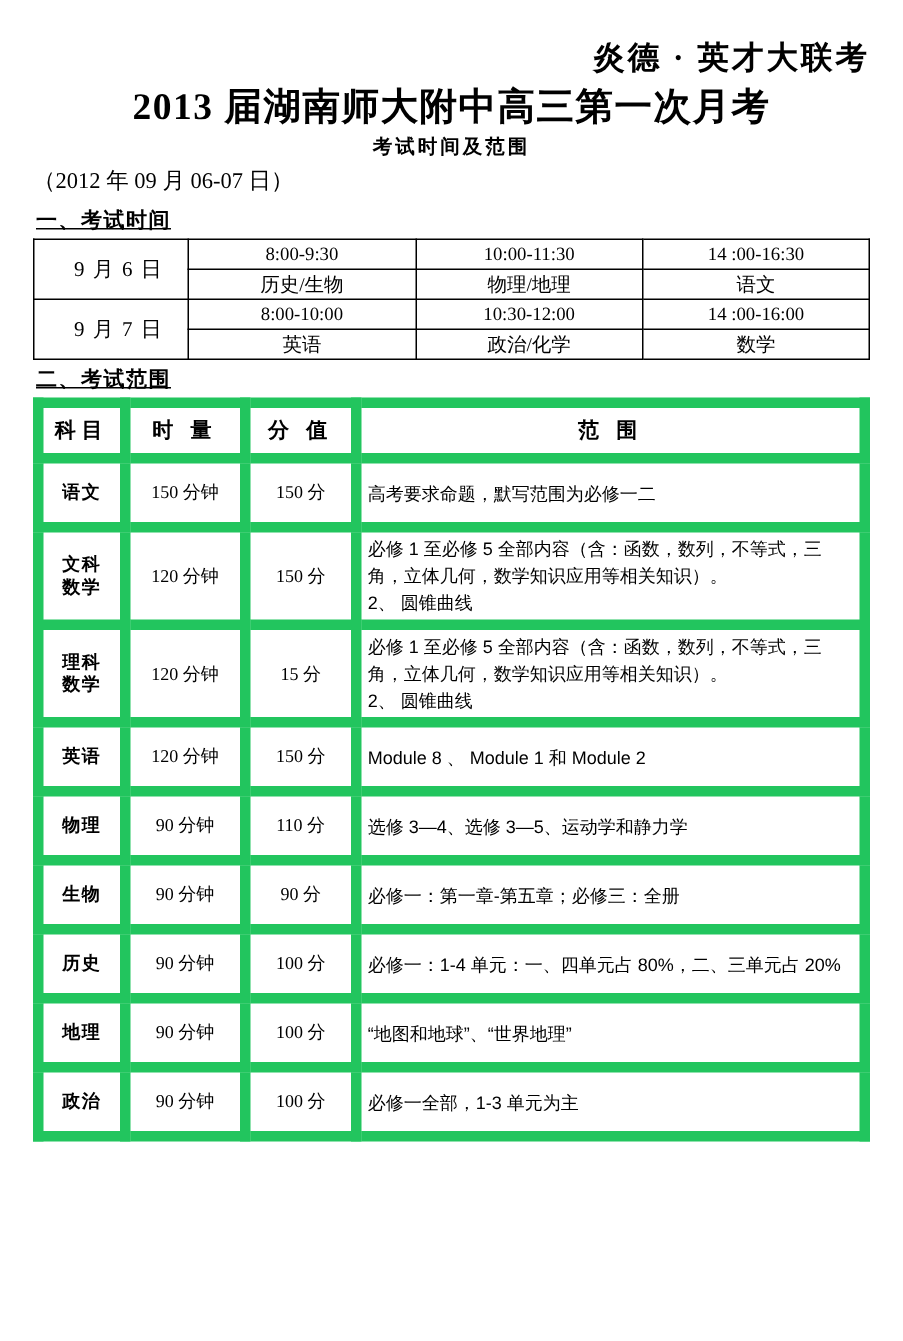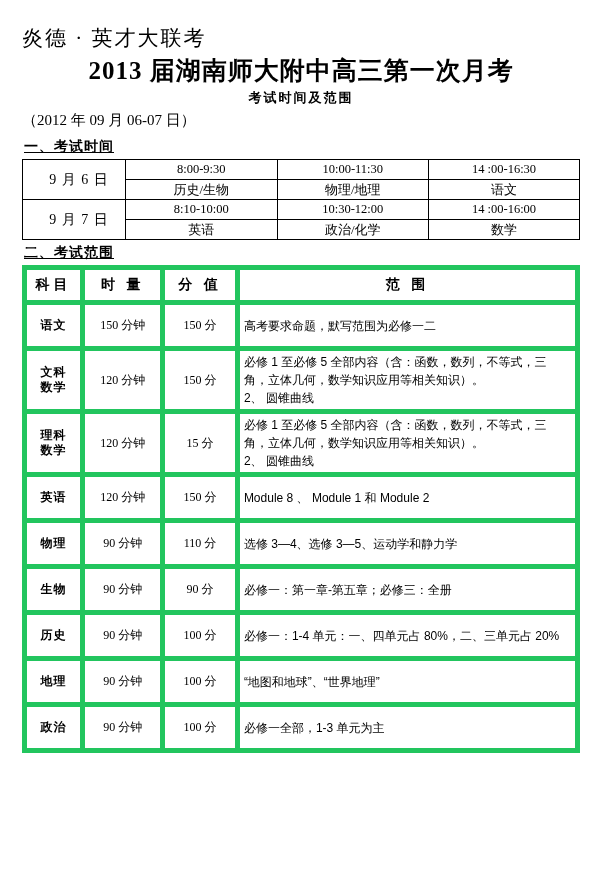--- a/index.html
+++ b/index.html
@@ -16,23 +16,23 @@
     overflow: hidden;
   }
   .page {
     width: 602px;
     height: 894px;
     box-sizing: border-box;
     padding: 18px 22px 0 22px;
   }
   
   .title-1 {
-    text-align: left;
+    text-align: right;
     font-size: 21px;
-    font-weight: normal;
+    font-weight: bold;
     letter-spacing: 2px;
     margin: 6px 0 2px 0;
     font-family: "Liberation Serif", "DejaVu Serif", serif;
   }
   .title-2 {
     text-align: center;
     font-size: 25px;
     font-weight: bold;
     letter-spacing: 1px;
     margin: 2px 0 2px 0;
@@ -81,21 +81,21 @@
     font-size: 12.5px;
   }
   table.time-table td.subj {
     font-size: 13px;
   }
 
   table.scope-table {
     margin-top: 3px;
   }
   table.scope-table td, table.scope-table th {
-    border: 5px solid #22c55e;
+    border: 7px solid #22c55e;
     padding: 2px 4px;
     vertical-align: middle;
     font-size: 12px;
   }
   table.scope-table th {
     font-weight: bold;
     text-align: center;
     font-size: 14px;
     letter-spacing: 4px;
     height: 26px;
@@ -148,21 +148,21 @@
         <td class="slot">10:00-11:30</td>
         <td class="slot">14 :00-16:30</td>
       </tr>
       <tr>
         <td class="subj">历史/生物</td>
         <td class="subj">物理/地理</td>
         <td class="subj">语文</td>
       </tr>
       <tr>
         <td class="daycell" rowspan="2">9 月 7 日</td>
-        <td class="slot">8:10-10:00</td>
+        <td class="slot">8:00-10:00</td>
         <td class="slot">10:30-12:00</td>
         <td class="slot">14 :00-16:00</td>
       </tr>
       <tr>
         <td class="subj">英语</td>
         <td class="subj">政治/化学</td>
         <td class="subj">数学</td>
       </tr>
     </tbody>
   </table>

